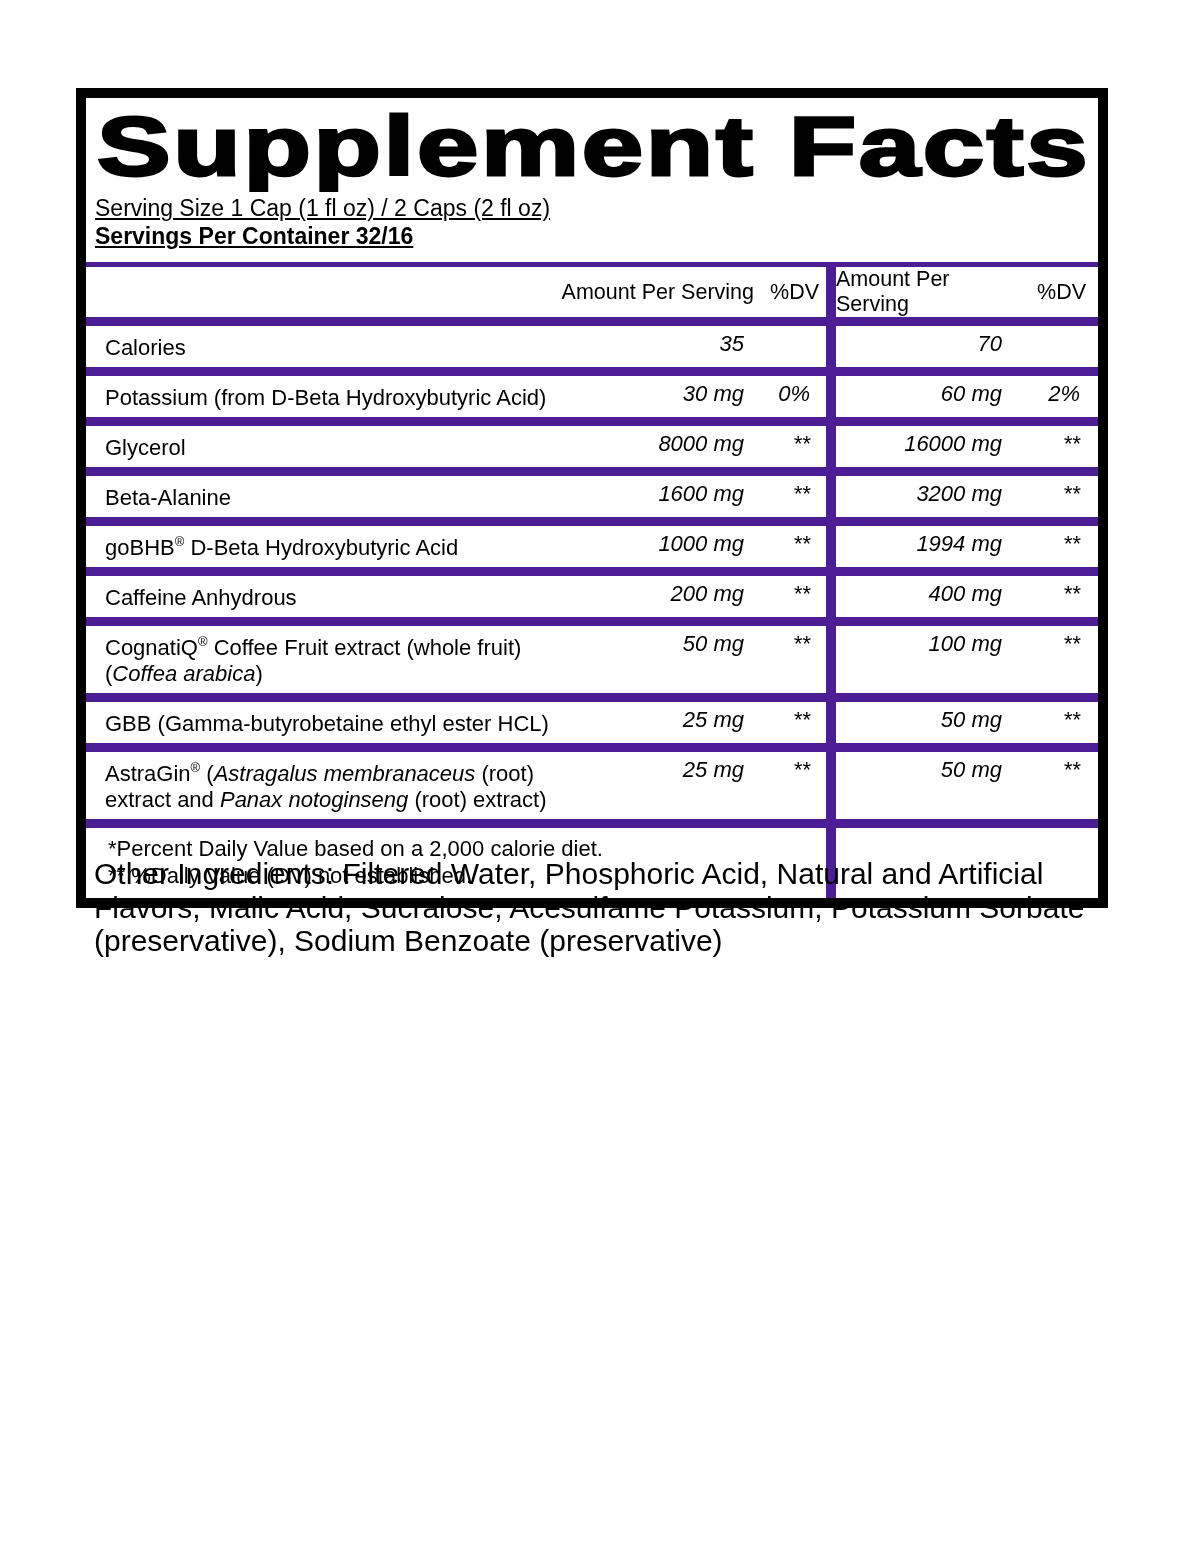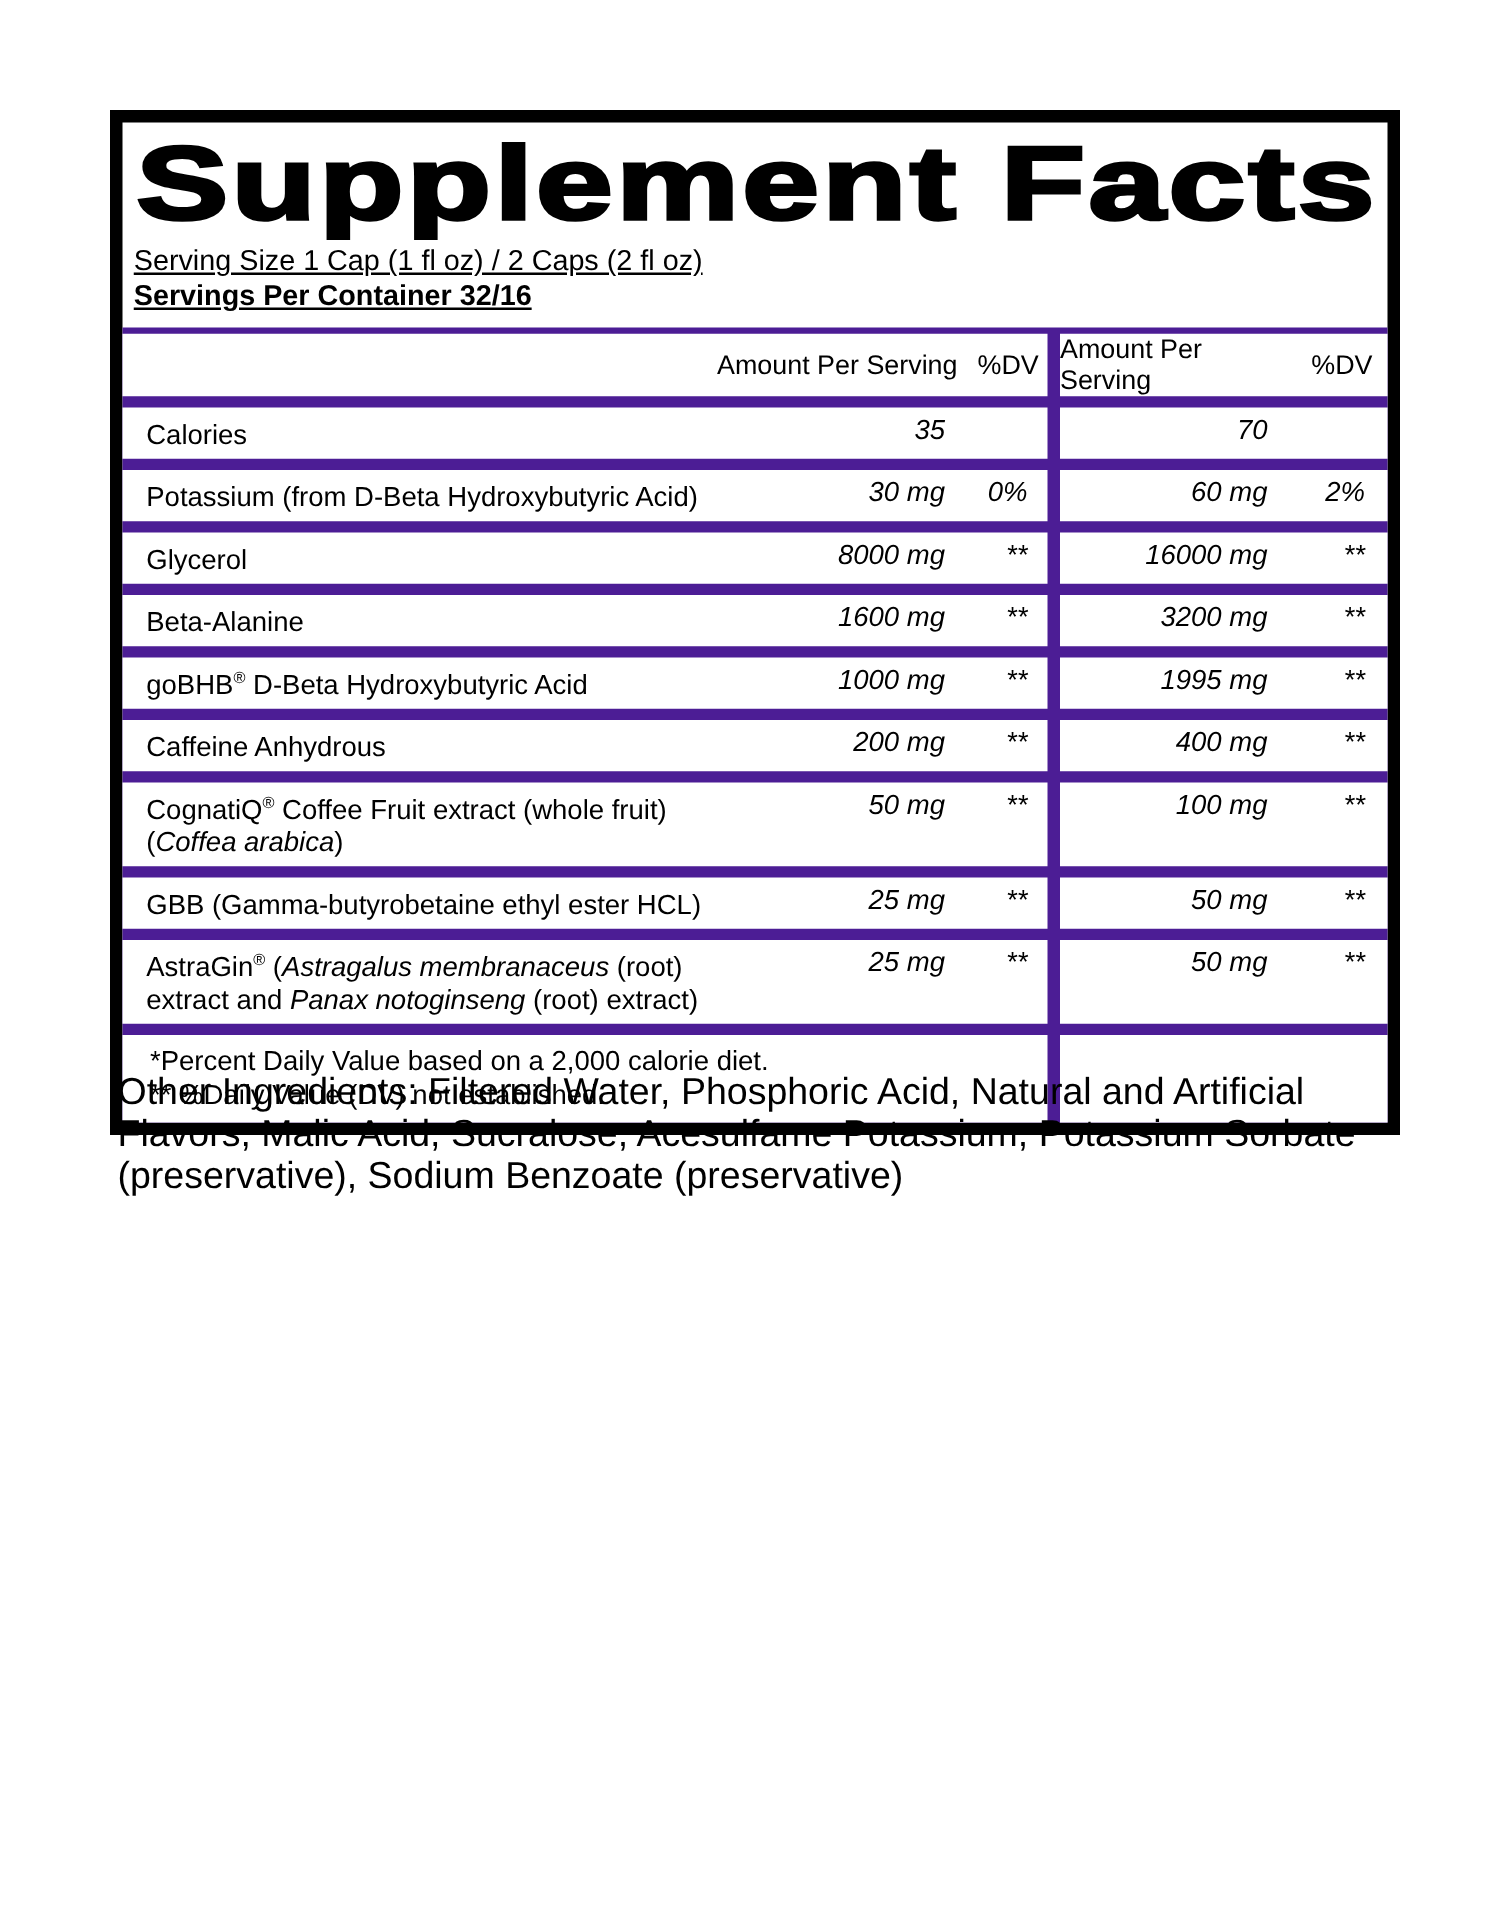--- a/index.html
+++ b/index.html
@@ -7,21 +7,21 @@
     width: 1200px; height: 1543px;
     background: #ffffff;
     color: #000000;
     font-family: "Liberation Sans", sans-serif;
     -webkit-font-smoothing: antialiased;
   }
   .page { position: relative; width: 1200px; height: 1543px; overflow: hidden; }
 
   
   .facts-label {
-    position: absolute; left: 88px; top: 88px;
+    position: absolute; left: 76px; top: 88px;
     width: 1012px;
     border: 10px solid #000;
     background: #fff;
   }
 
   
   .title-wrap { padding: 7px 0 4px 11px; overflow: hidden; }
   .facts-title {
     display: inline-block;
     font-size: 83px;
@@ -173,21 +173,21 @@
     </div>
   </div>
 
   <div class="t-row data">
     <div class="box left">
       <div class="cell-name"><span>goBHB</span><sup>®</sup><span> D-Beta Hydroxybutyric Acid</span></div>
       <div class="cell-amt">1000 mg</div>
       <div class="cell-dv">**</div>
     </div>
     <div class="box right">
-      <div class="cell-amt">1995 mg</div>
+      <div class="cell-amt">1994 mg</div>
       <div class="cell-dv">**</div>
     </div>
   </div>
 
   <div class="t-row data">
     <div class="box left">
       <div class="cell-name"><span>Caffeine Anhydrous</span></div>
       <div class="cell-amt">200 mg</div>
       <div class="cell-dv">**</div>
     </div>

